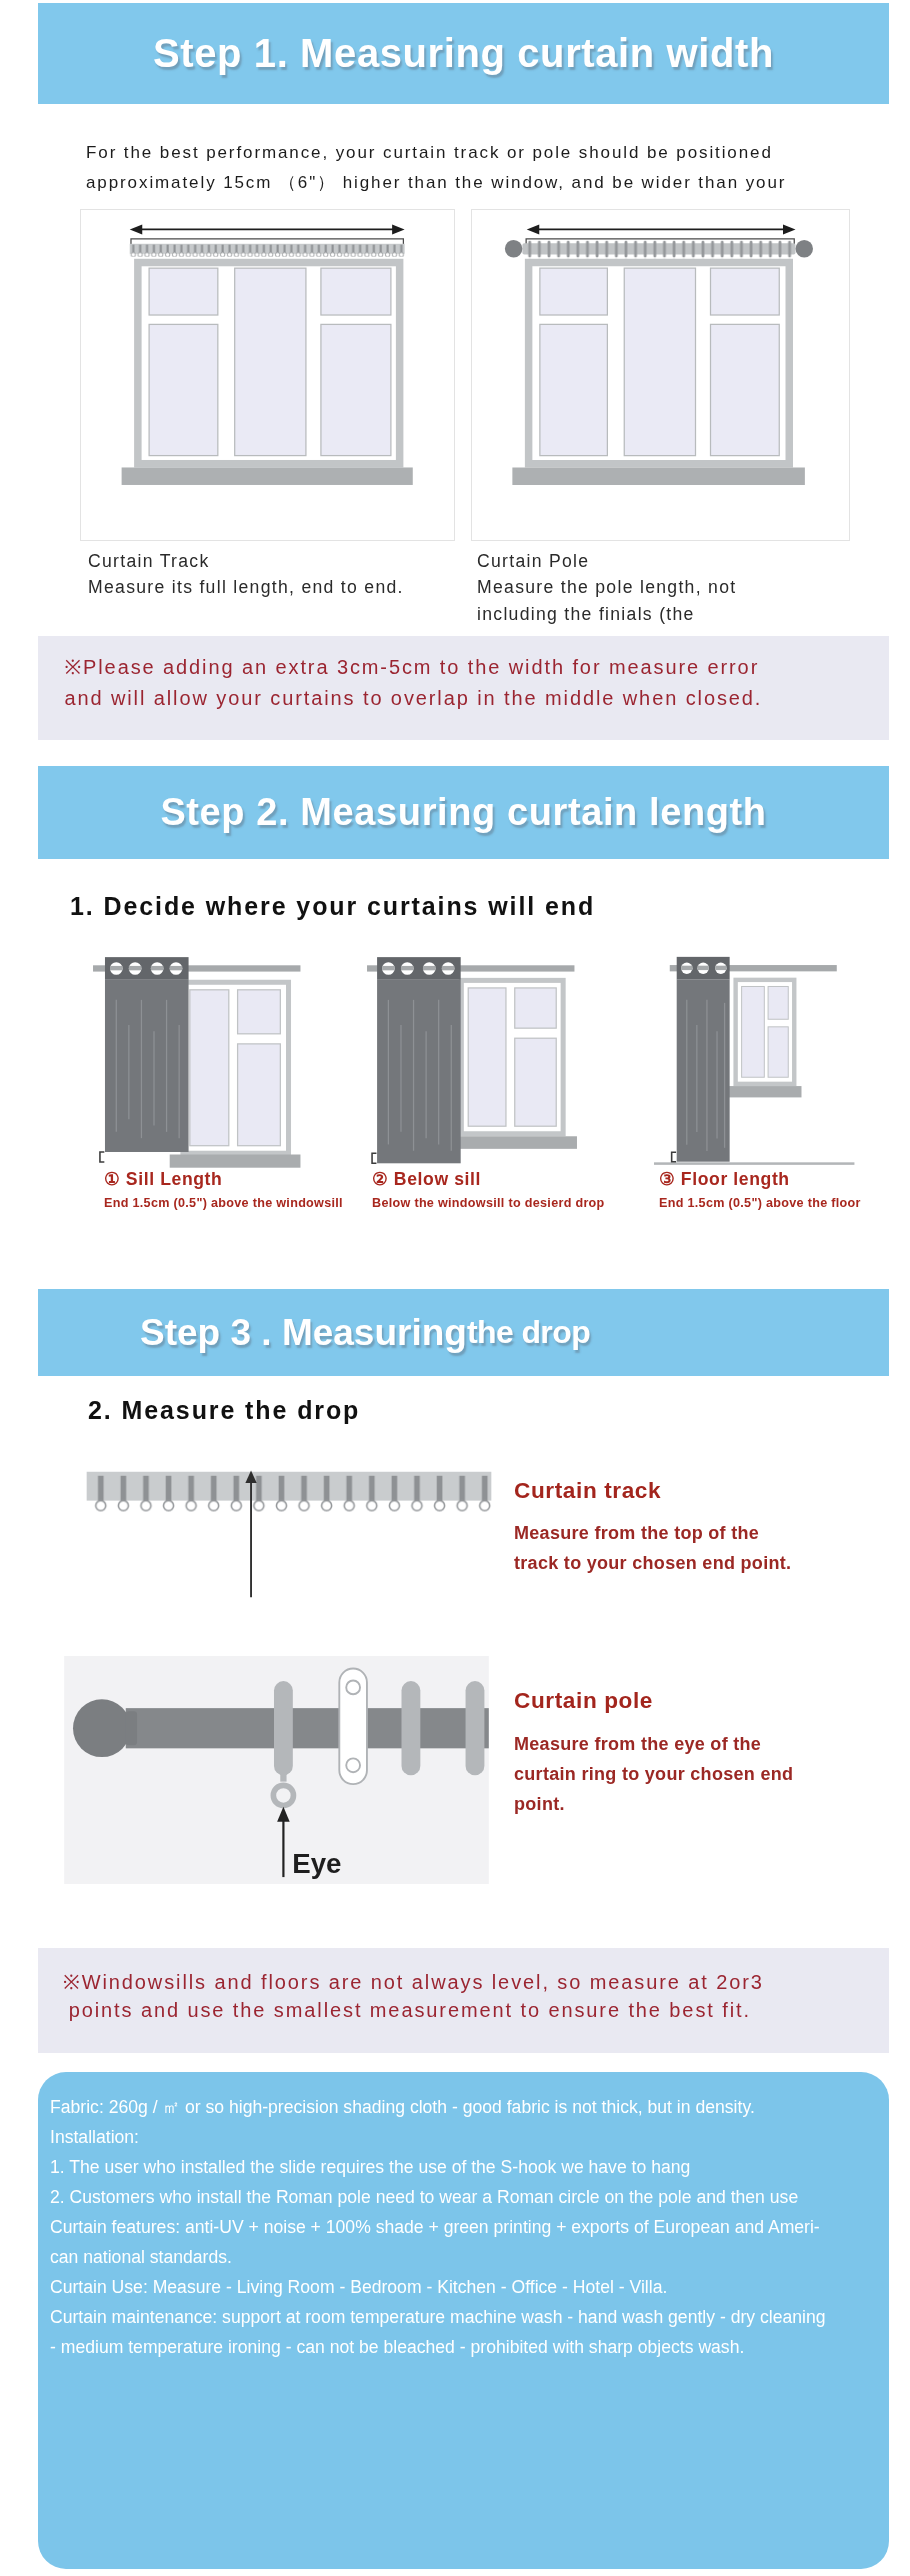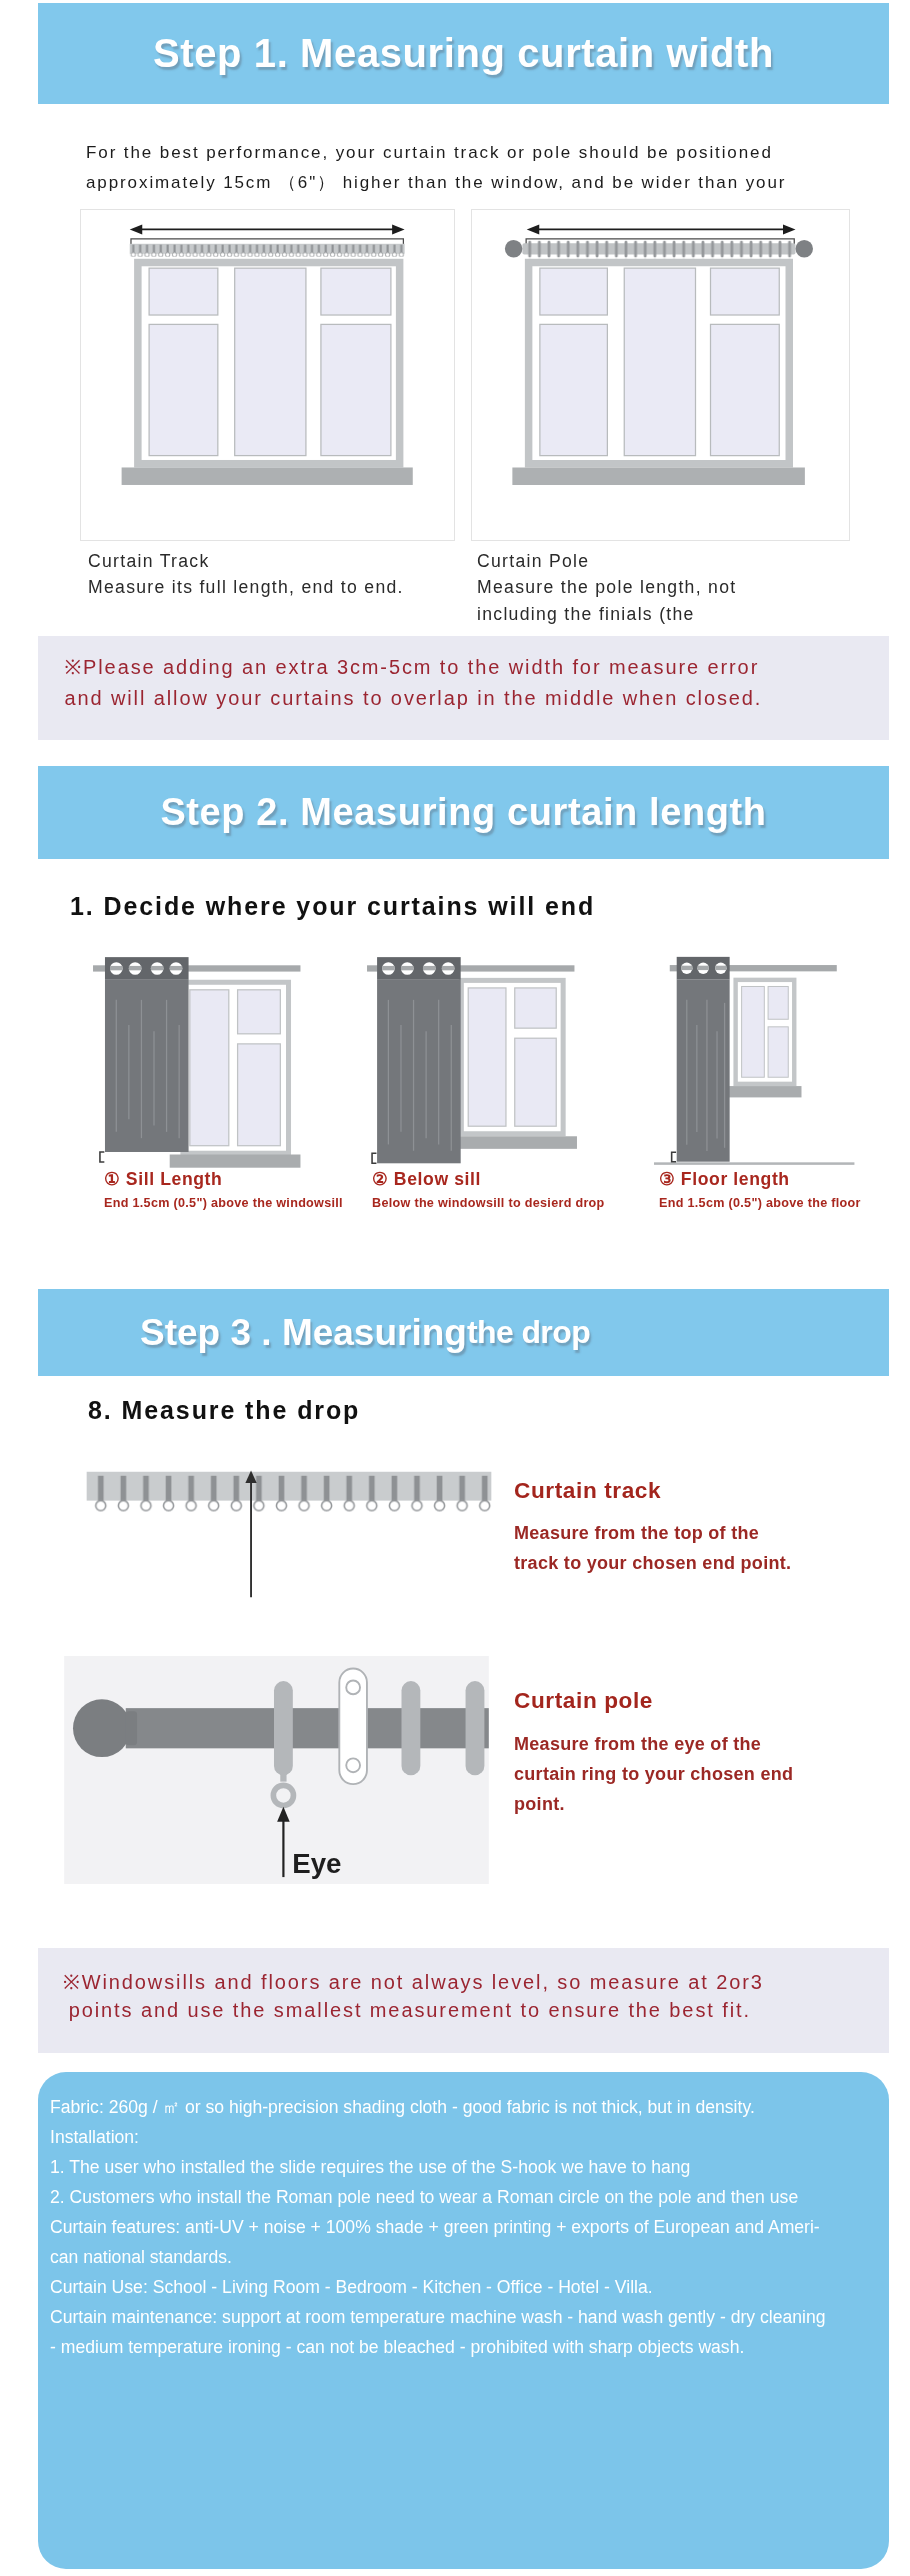--- a/index.html
+++ b/index.html
@@ -268,21 +268,21 @@
   <div id="cap2" class="cap cap-title">② Below sill</div>
   <div id="capd2" class="cap cap-desc">Below the windowsill to desierd drop</div>
   <div id="cap3" class="cap cap-title">③ Floor length</div>
   <div id="capd3" class="cap cap-desc">End 1.5cm (0.5") above the floor</div>
 
   <div class="banner b3">
     <span>Step 3 . Measuring</span>
     <span class="sub">the drop</span>
   </div>
 
-  <div class="h-black h2">8. Measure the drop</div>
+  <div class="h-black h2">2. Measure the drop</div>
 
   <svg class="track-svg" width="406" height="133" viewBox="0 0 645 212">
     <defs>
       <pattern id="hooks3" x="6" y="12" width="36" height="70" patternUnits="userSpaceOnUse">
         <rect x="12" y="0" width="9" height="40" fill="#8e9194"></rect>
         <circle cx="16.5" cy="48" r="8" fill="#ffffff" stroke="#94979a" stroke-width="2.5"></circle>
       </pattern>
     </defs>
     <rect x="0" y="6" width="645" height="46" fill="#c9ccce"></rect>
     <rect x="0" y="12" width="645" height="60" fill="url(#hooks3)"></rect>
@@ -332,19 +332,19 @@
     <div class="l2">points and use the smallest measurement to ensure the best fit.</div>
   </div>
 
   <div class="bottom">
     <div>Fabric: 260g / ㎡ or so high-precision shading cloth - good fabric is not thick, but in density.</div>
     <div>Installation:</div>
     <div>1. The user who installed the slide requires the use of the S-hook we have to hang</div>
     <div>2. Customers who install the Roman pole need to wear a Roman circle on the pole and then use</div>
     <div>Curtain features: anti-UV + noise + 100% shade + green printing + exports of European and Ameri-</div>
     <div>can national standards.</div>
-    <div>Curtain Use: School - Living Room - Bedroom - Kitchen - Office - Hotel - Villa.</div>
+    <div>Curtain Use: Measure - Living Room - Bedroom - Kitchen - Office - Hotel - Villa.</div>
     <div>Curtain maintenance: support at room temperature machine wash - hand wash gently - dry cleaning</div>
     <div>- medium temperature ironing - can not be bleached - prohibited with sharp objects wash.</div>
   </div>
 
 </div>
 
 
 </body></html>

